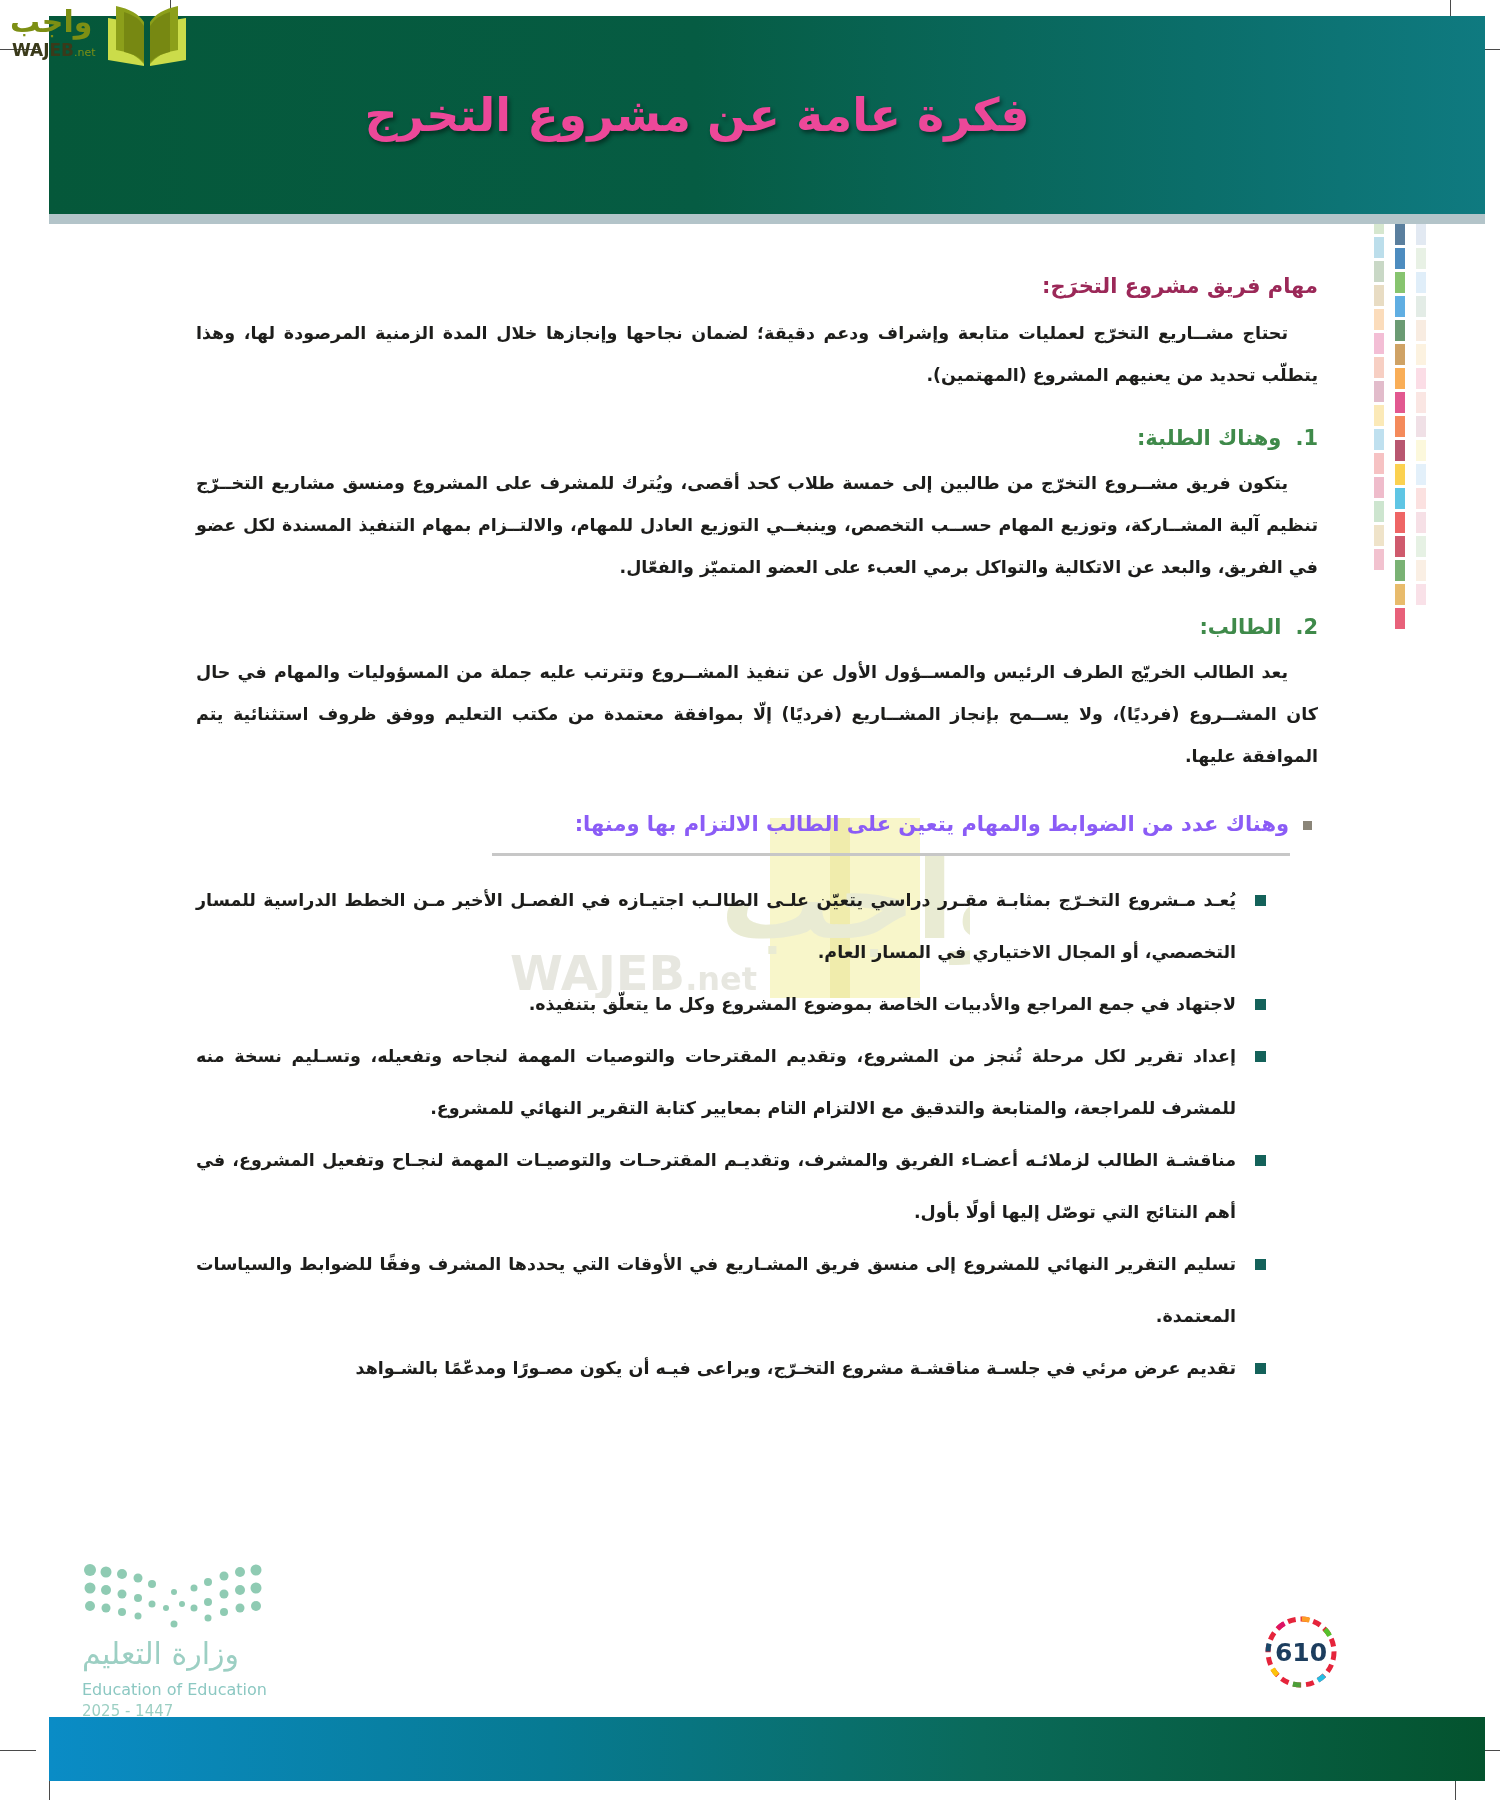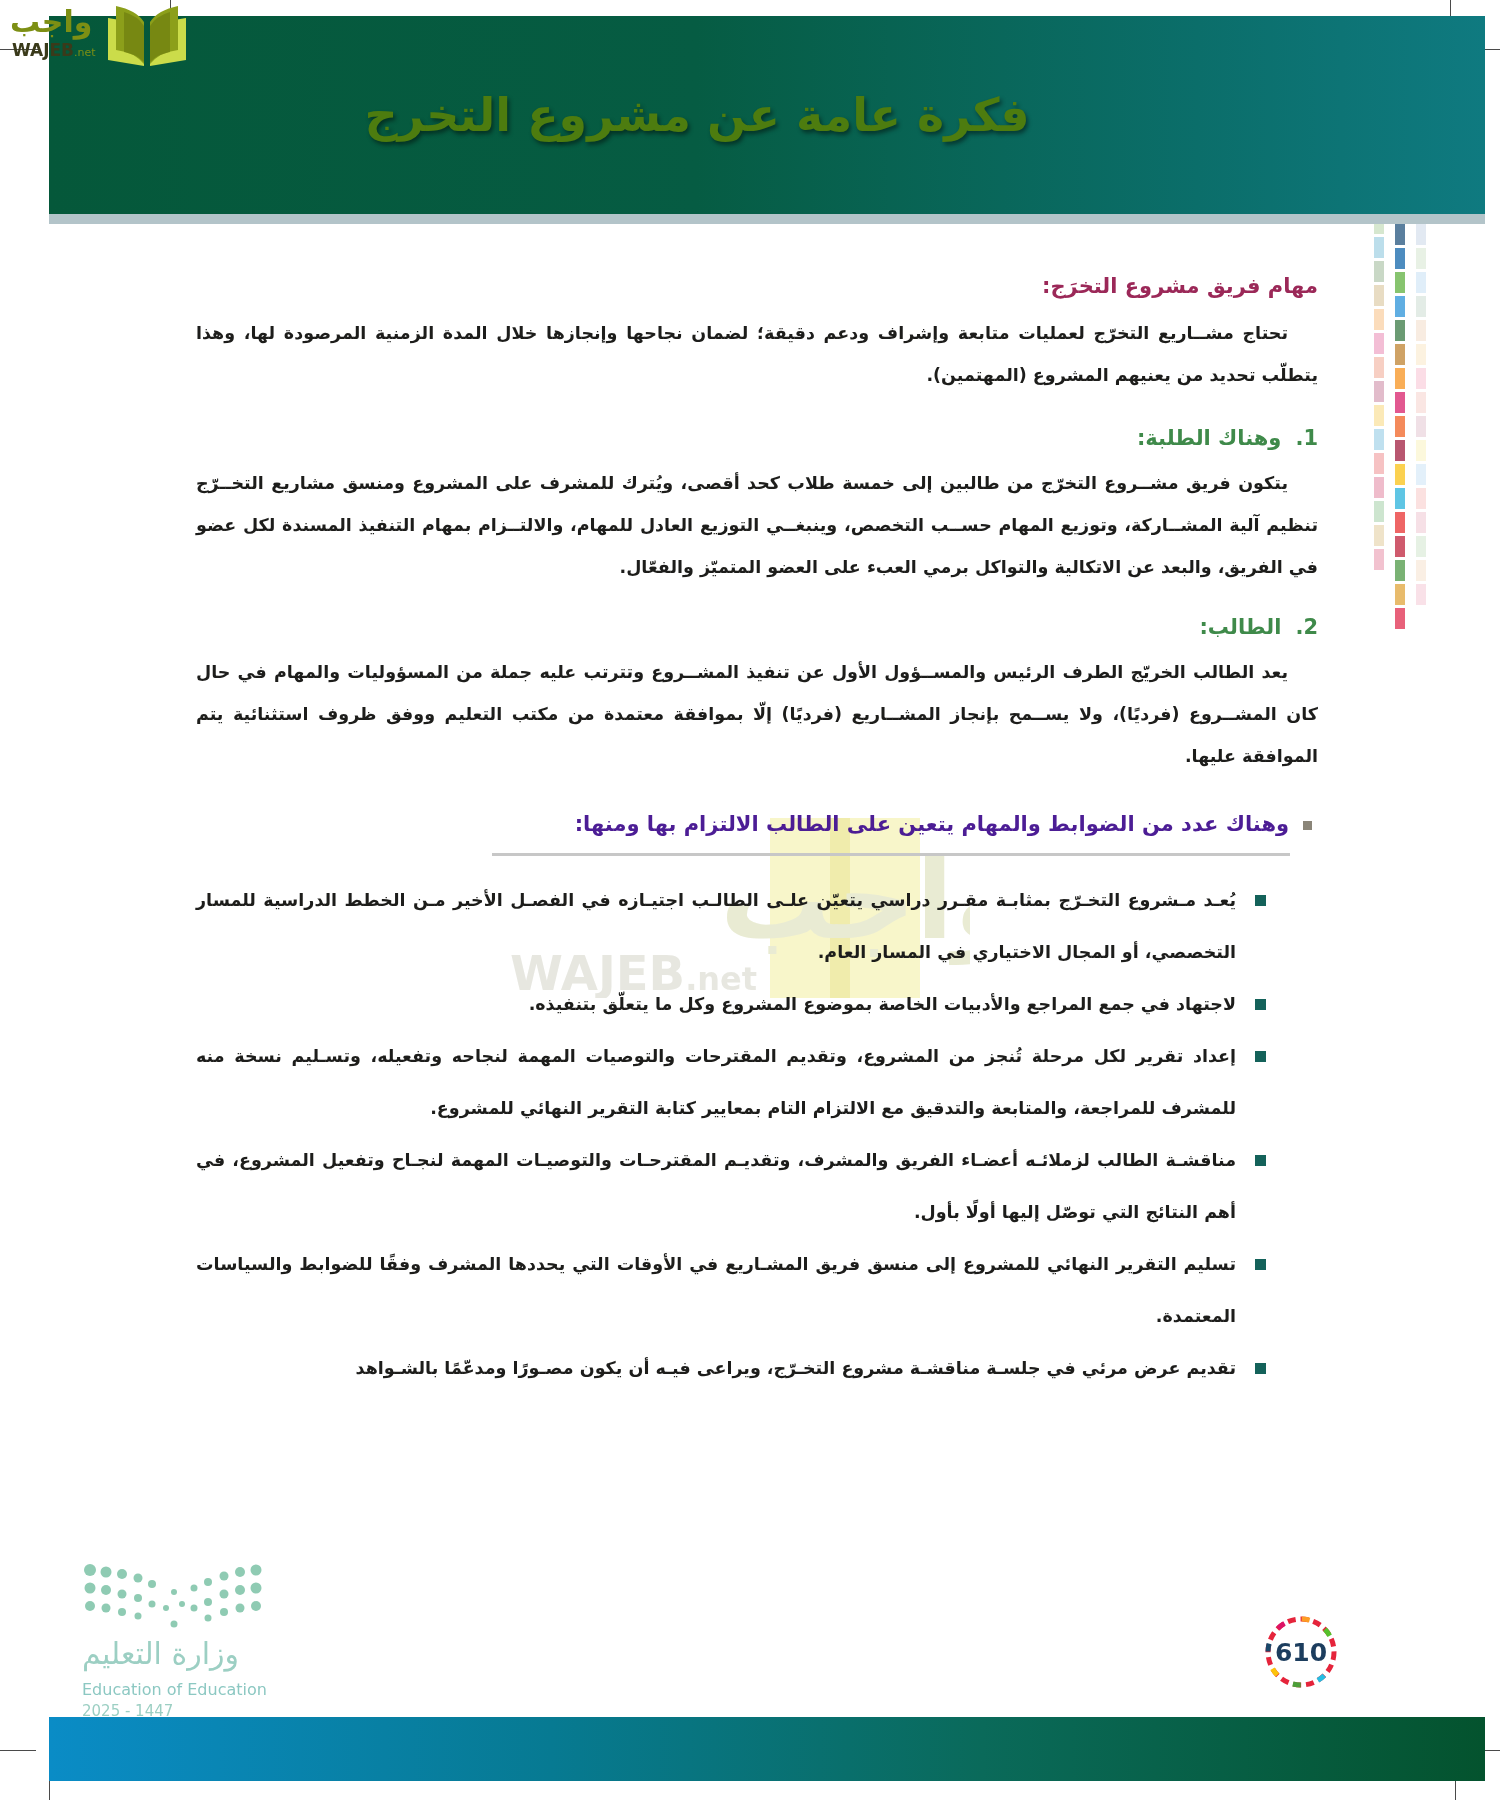--- a/index.html
+++ b/index.html
@@ -11,35 +11,35 @@
   }
   .crop { position:absolute; background:#4a4a4a; }
   .header {
     position:absolute; left:49px; top:16px; width:1436px; height:198px;
     background:linear-gradient(90deg,#05583a 0%,#065c43 45%,#0b6e6a 80%,#0f7a80 100%);
   }
   .header-under { position:absolute; left:49px; top:214px; width:1436px; height:10px; background:#b3c4c9; }
   .title {
     position:absolute; left:49px; top:16px; width:1296px; height:198px;
     display:flex; align-items:center; justify-content:center;
-    color:#4d7c0f; font-weight:bold; font-size:46px; direction:rtl;
+    color:#ec4899; font-weight:bold; font-size:46px; direction:rtl;
     text-shadow:2px 3px 4px rgba(0,0,0,0.45);
   }
   .wajeb-text { position:absolute; left:10px; top:4px; font-size:30px; font-weight:bold; color:#7d8f14; direction:rtl; }
   .wajeb-en { position:absolute; left:12px; top:40px; font-size:17px; font-weight:bold; color:#3a3a1a; }
   .wajeb-en small { font-size:11px; font-weight:normal; color:#7d8f14; }
   .strips { position:absolute; left:1374px; top:224px; }
   .strip-col { position:absolute; top:0; width:10px; }
   .strip-col span { display:block; height:21px; margin-bottom:3px; }
   .content { position:absolute; left:196px; width:1122px; direction:rtl; text-align:justify; }
   .h-maroon { color:#9b2858; font-weight:bold; font-size:21px; }
   .h-green { color:#3f8a4a; font-weight:bold; font-size:21px; }
   .para { font-weight:bold; font-size:17.5px; line-height:42px; text-indent:30px; }
   .sub-head {
-    position:absolute; direction:rtl; font-weight:bold; font-size:21px; color:#4c1d95;
+    position:absolute; direction:rtl; font-weight:bold; font-size:21px; color:#8b5cf6;
   }
   .sub-rule { position:absolute; left:492px; top:853px; width:798px; height:3px; background:#c7c7c7; }
   .gray-bullet { display:inline-block; width:9px; height:9px; background:#8a8578; margin-left:14px; vertical-align:middle; }
   .bullets { position:absolute; left:196px; width:1040px; direction:rtl; }
   .bullet { position:relative; font-weight:bold; font-size:17.5px; line-height:52px; padding-right:0; text-align:justify; }
   .sq { position:absolute; right:-30px; top:21px; width:11px; height:11px; background:#14625a; }
   .wm { position:absolute; left:490px; top:818px; width:480px; height:180px; pointer-events:none; opacity:0.55; }
   .moe { position:absolute; left:82px; top:1562px; }
   .moe-ar { position:absolute; left:82px; top:1636px; font-size:30px; color:#9ccfc3; direction:rtl; letter-spacing:1px; }
   .moe-en { position:absolute; left:82px; top:1680px; font-size:16px; color:#8cc8c2; }

